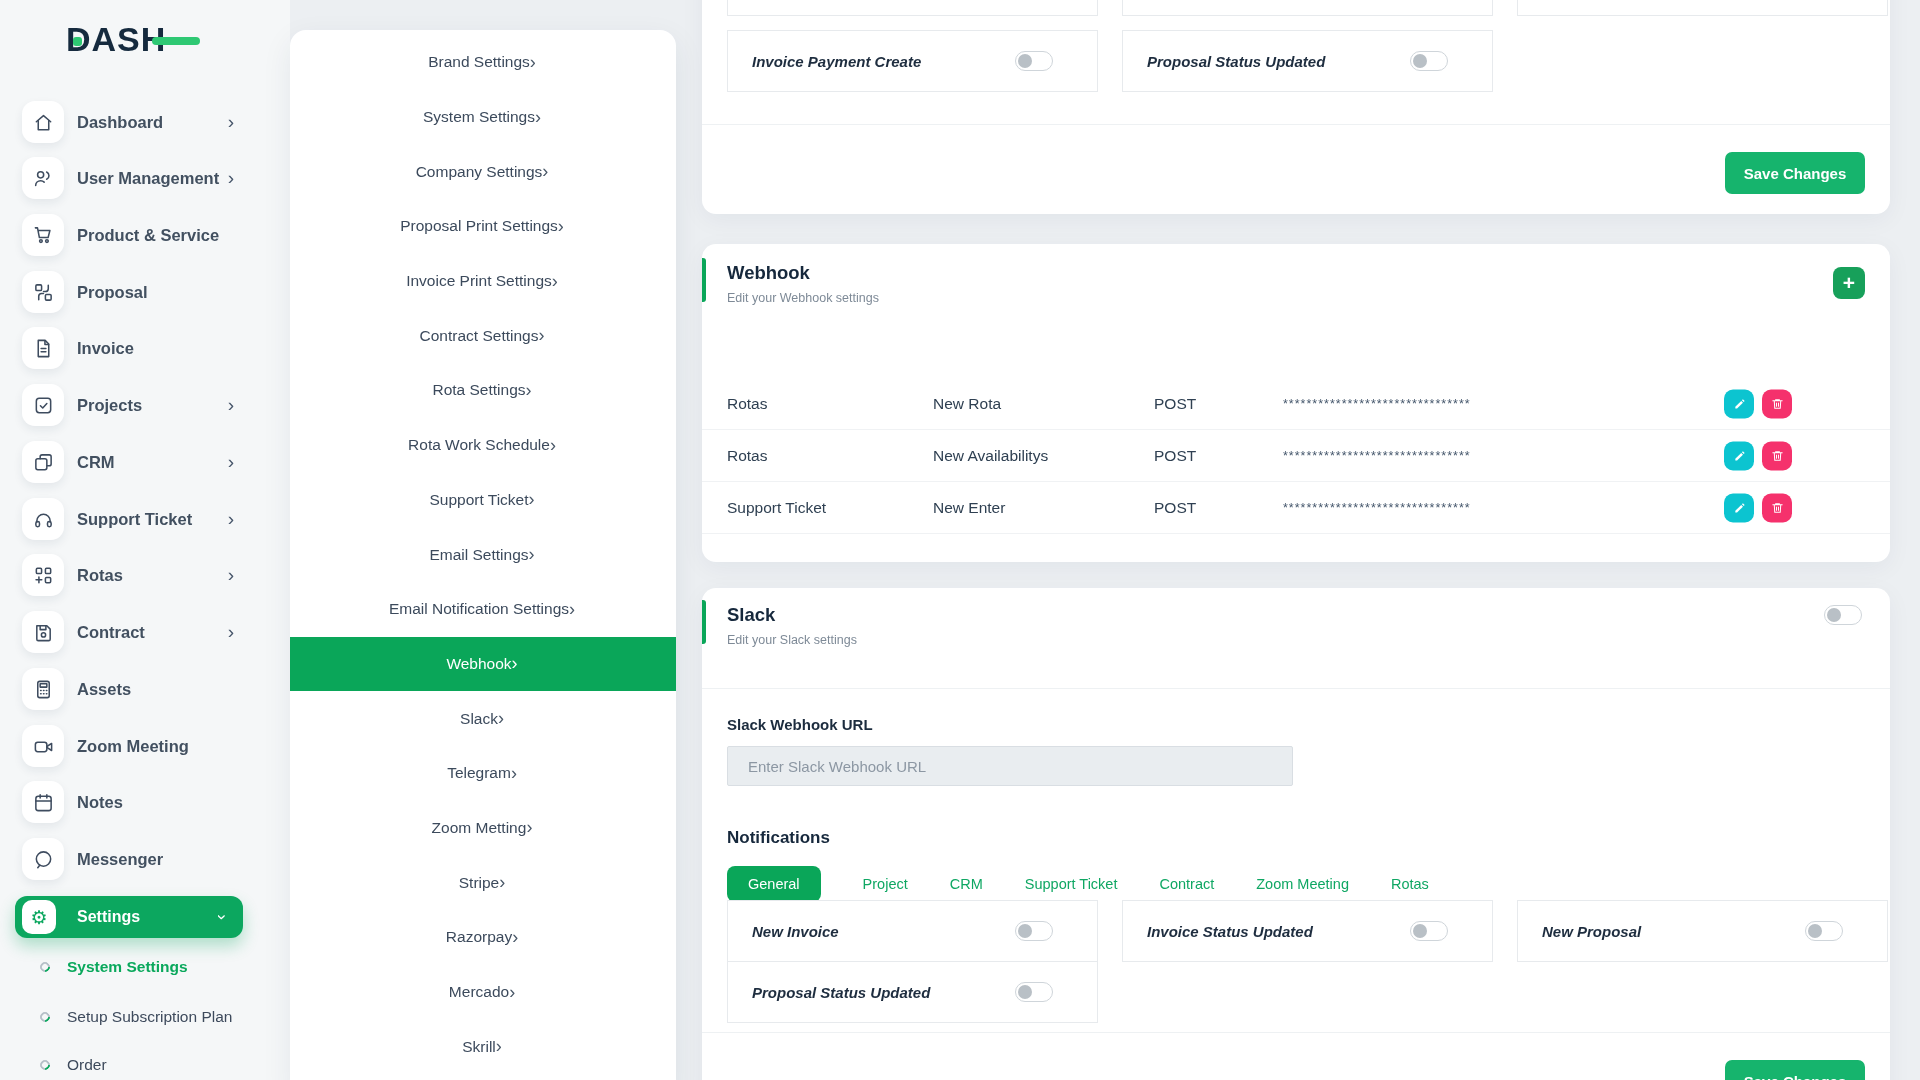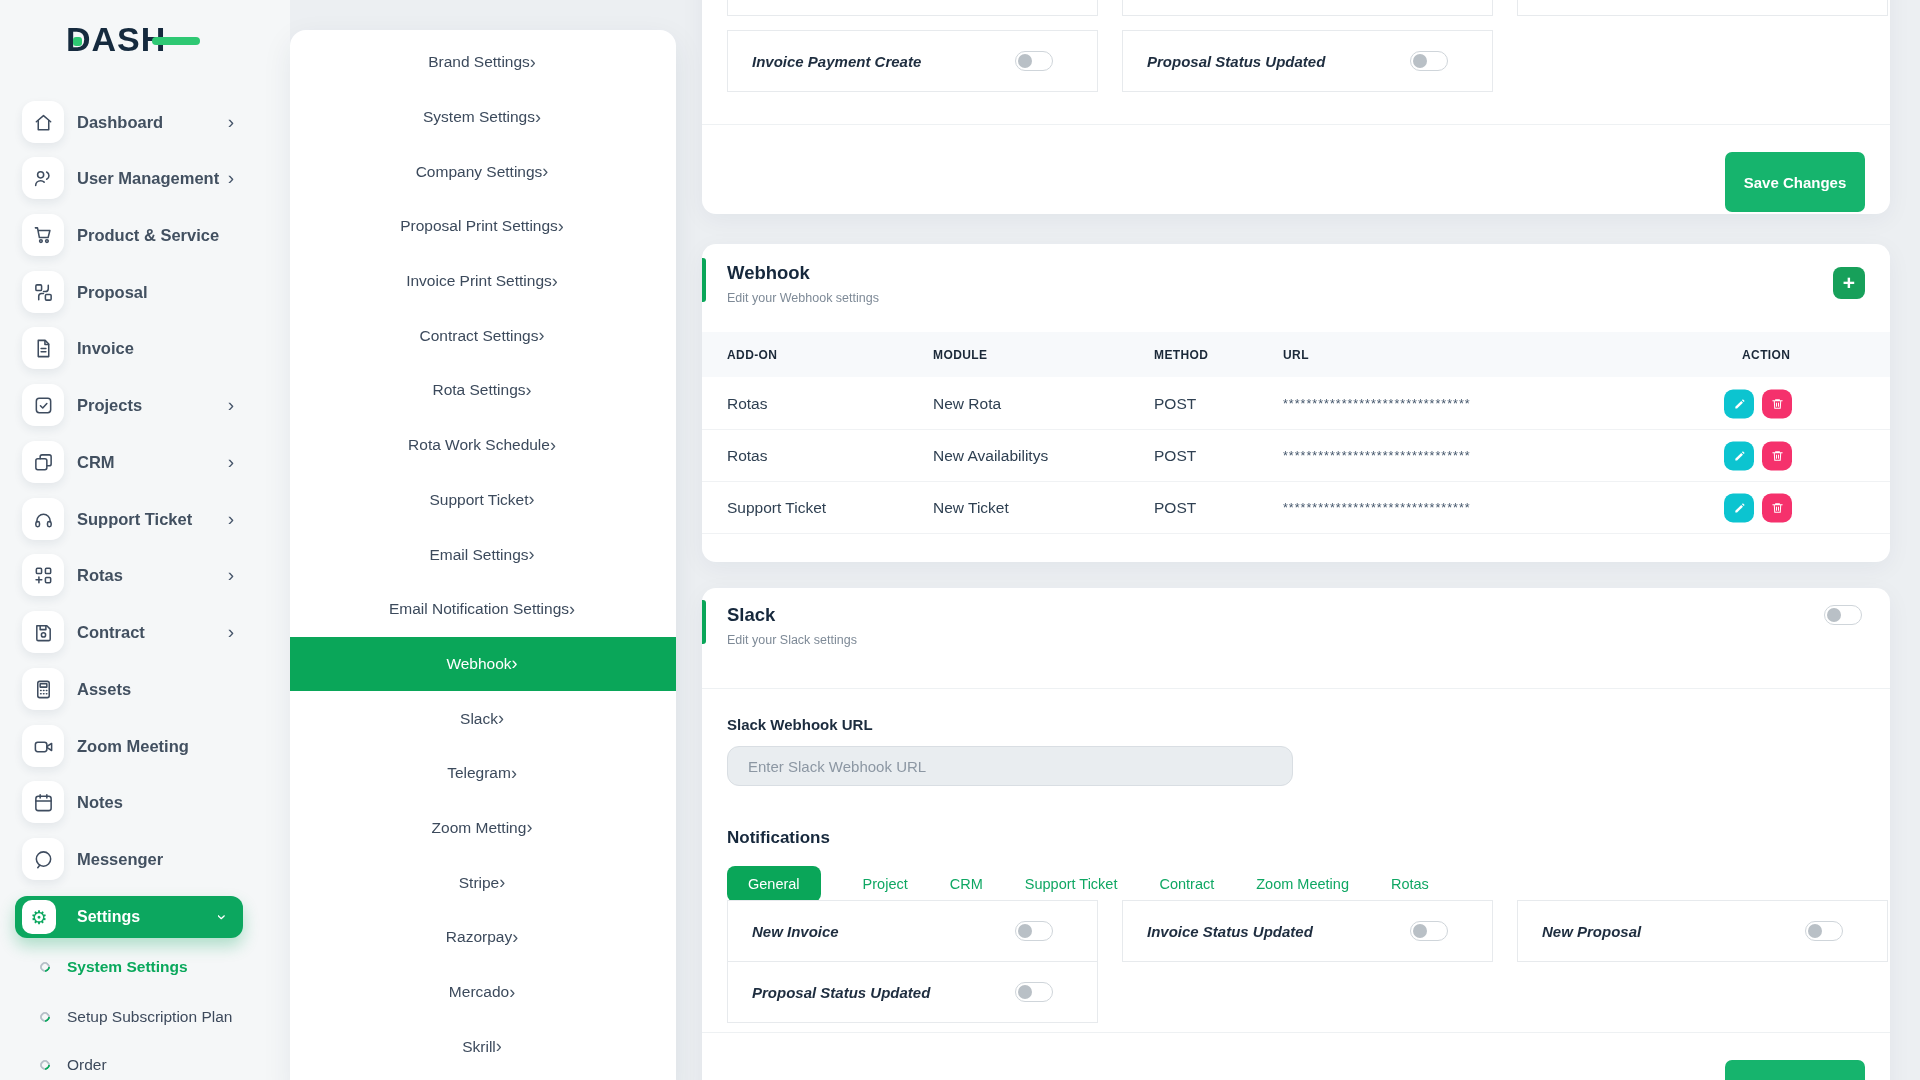--- a/index.html
+++ b/index.html
@@ -47,21 +47,21 @@
   .divider { position:absolute; left:0; right:0; height:1px; background:#eef1f3; }
 
   .tcard { position:absolute; height:62px; width:371px; border:1px solid #e7eaed; background:#fff;
           display:flex; align-items:center; justify-content:space-between; padding:0 44px 0 24px; }
   .tcard .lbl { font-weight:700; font-size:15px; color:#1e2d3f;font-style:italic; }
   .frag { position:absolute; top:0; height:56px; width:371px; border:1px solid #e7eaed; background:#fff; }
 
   .toggle { position:relative; width:38px; height:20px; border:1.5px solid #cfd5da; border-radius:11px; background:#fff; cursor:pointer; flex:none; }
   .toggle::after { content:""; position:absolute; left:2px; top:1.5px; width:14px; height:14px; border-radius:50%; background:#b9c0c6; }
 
-  .btn-save { position:absolute; right:25px; width:140px; height:60px; background:#16b46d; color:#fff; font-weight:600; font-size:15px;
+  .btn-save { position:absolute; right:25px; width:140px; height:42px; background:#16b46d; color:#fff; font-weight:600; font-size:15px;
           border-radius:7px; display:flex; align-items:center; justify-content:center; cursor:pointer; border:none; }
 
   .accent { position:absolute; left:0; width:4px; height:44px; background:#0aa659; border-radius:0 3px 3px 0; }
   .sec-title { position:absolute; left:25px; top:18px; font-size:18.5px; font-weight:700; color:#16283c; }
   .sec-sub { position:absolute; left:25px; top:47px; font-size:12.5px; color:#7e8a97; }
   .btn-plus { position:absolute; right:25px; top:23px; width:32px; height:32px; background:#17a05a; border-radius:8px;
           color:#fff; font-size:21px; font-weight:600; display:flex; align-items:center; justify-content:center; cursor:pointer; border:none; }
 
   .thead { position:absolute; left:0; right:0; top:88px; height:45px; background:#f7f9fb; }
   .th { position:absolute; top:50%; transform:translateY(-50%); font-size:12px; font-weight:700; color:#1b2939; letter-spacing:.4px; }
@@ -69,21 +69,21 @@
   .td { position:absolute; top:50%; transform:translateY(-50%); font-size:15.5px; color:#2f4052; }
   .td-url { font-size:12.5px; letter-spacing:1px; color:#44566b; }
   .col0{left:25px} .col1{left:231px} .col2{left:452px} .col3{left:581px} .col4{left:1040px}
   .btn-edit, .btn-del { position:absolute; top:50%; transform:translateY(-50%); width:30px; height:29px; border-radius:9px;
           display:flex; align-items:center; justify-content:center; cursor:pointer; border:none; }
   .btn-edit { left:1022px; background:#0cc4d0; }
   .btn-del  { left:1060px; background:#f5316c; }
 
   .url-label { position:absolute; left:25px; top:128px; font-size:15px; font-weight:700; color:#1c2c3e; }
   .url-input { position:absolute; left:25px; top:158px; width:566px; height:40px; background:#e9edf0; border:1px solid #d9dee3;
-          border-radius:12px; padding:0 20px; font-size:15px; font-family:"Liberation Sans",sans-serif; color:#334; }
+          border-radius:2px; padding:0 20px; font-size:15px; font-family:"Liberation Sans",sans-serif; color:#334; }
   .url-input::placeholder { color:#8c97a3; }
   .notif-title { position:absolute; left:25px; top:240px; font-size:17px; font-weight:700; color:#16283c; }
   .tabs { position:absolute; left:25px; top:256px; height:80px; display:flex; align-items:center; gap:34px; }
   .tab-pill { height:36px; padding:0 21px; background:#0aa659; color:#fff; font-size:14.5px; border-radius:8px;
           display:flex; align-items:center; cursor:pointer; border:none; }
   .tab-link { font-size:14.5px; color:#0fa763; cursor:pointer;padding-left:8px; }
   .toggle-tr { position:absolute; right:28px; top:17px; }
 </style>
 </head>
 <body>
@@ -359,27 +359,20 @@
   </div>
 
   <div class="panel panelB">
     <span class="accent" style="top:14px"></span>
     <div class="sec-title">Webhook</div>
     <div class="sec-sub">Edit your Webhook settings</div>
     <button class="btn-plus">
         <span>+</span>
       </button>
 
-    <div class="thead">
-      <span class="th col0">ADD-ON</span>
-      <span class="th col1">MODULE</span>
-      <span class="th col2">METHOD</span>
-      <span class="th col3">URL</span>
-      <span class="th col4">ACTION</span>
-    </div>
 
     <div class="trow" style="top:134px">
       <span class="td col0">Rotas</span>
       <span class="td col1">New Rota</span>
       <span class="td col2">POST</span>
       <span class="td td-url col3">********************************</span>
       <button class="btn-edit">
           <svg width="13" height="13" viewBox="0 0 18 18">
             <path d="M3.2 12.9l8.2-8.2 2.4 2.4-8.2 8.2H3.2v-2.4z" fill="#fff"></path>
             <path d="M12.4 3.7l1.3-1.3 2.4 2.4-1.3 1.3z" fill="#fff"></path>
@@ -405,21 +398,21 @@
         </button>
       <button class="btn-del">
           <svg width="13" height="13" viewBox="0 0 18 18" fill="none" stroke="#fff" stroke-width="1.4" stroke-linecap="round">
             <path d="M2.5 4.5h13M6.5 4.5V3h5v1.5M4.5 4.5l.7 10.5h7.6l.7-10.5"></path>
             <path d="M7.6 7.5v4.5M10.4 7.5v4.5"></path>
           </svg>
         </button>
     </div>
     <div class="trow" style="top:238px">
       <span class="td col0">Support Ticket</span>
-      <span class="td col1">New Ticket</span>
+      <span class="td col1">New Enter</span>
       <span class="td col2">POST</span>
       <span class="td td-url col3">********************************</span>
       <button class="btn-edit">
           <svg width="13" height="13" viewBox="0 0 18 18">
             <path d="M3.2 12.9l8.2-8.2 2.4 2.4-8.2 8.2H3.2v-2.4z" fill="#fff"></path>
             <path d="M12.4 3.7l1.3-1.3 2.4 2.4-1.3 1.3z" fill="#fff"></path>
           </svg>
         </button>
       <button class="btn-del">
           <svg width="13" height="13" viewBox="0 0 18 18" fill="none" stroke="#fff" stroke-width="1.4" stroke-linecap="round">

